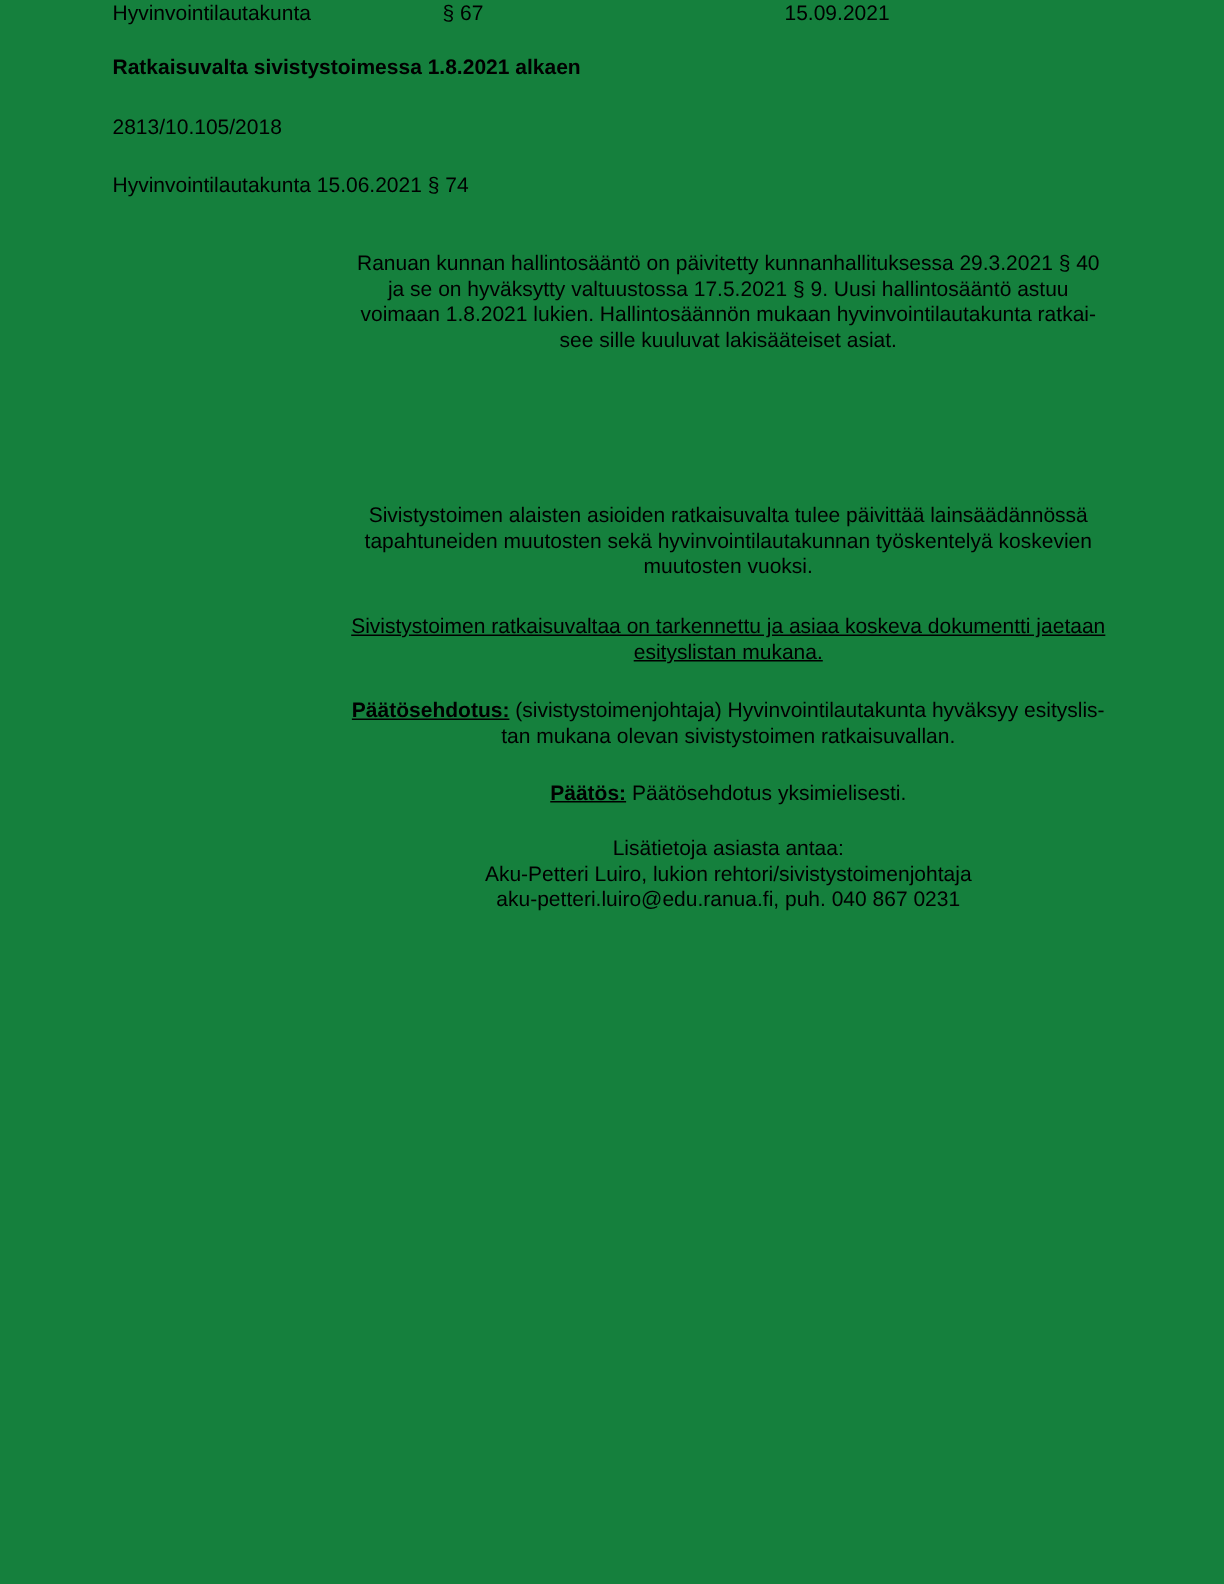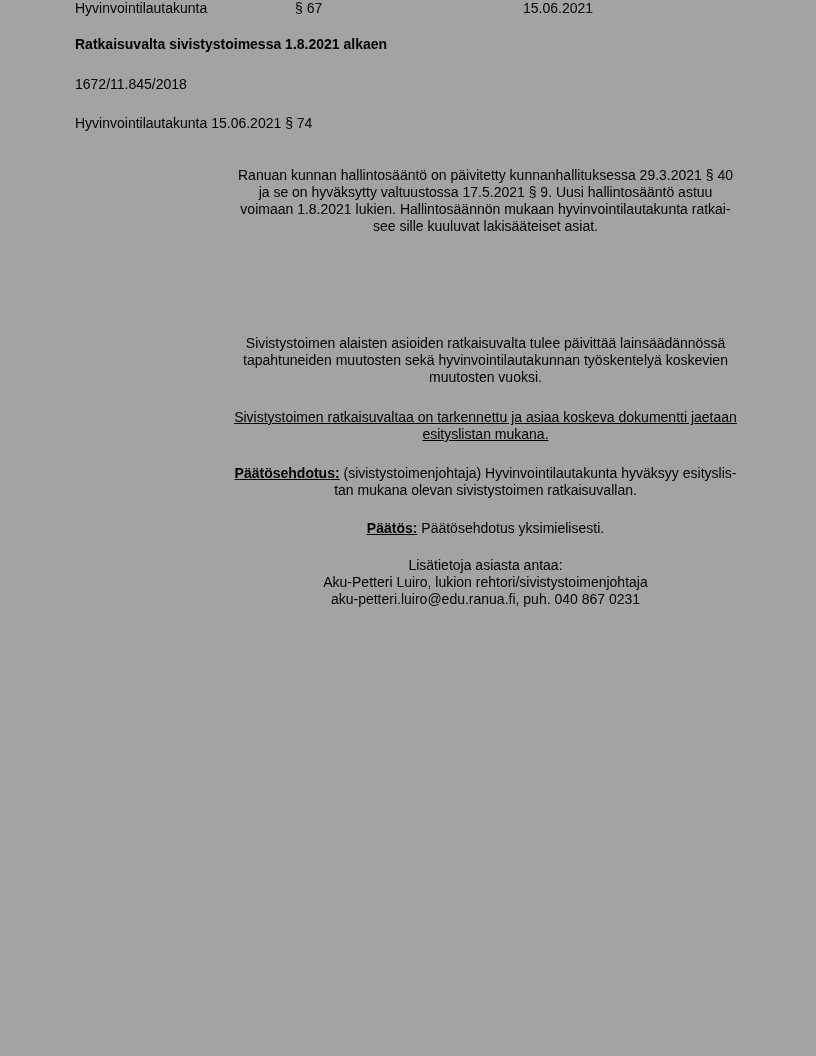--- a/index.html
+++ b/index.html
@@ -1,20 +1,20 @@
 <!DOCTYPE html>
 <html><head>
 <meta charset="utf-8">
 <style>
   html, body { margin: 0; padding: 0; background: #ffffff; }
   .page {
     position: relative;
     width: 816px;
     height: 1056px;
-    background: #a3a3a3;
+    background: #15803d;
     color: #000000;
     font-family: "Liberation Sans", sans-serif;
     font-size: 14px;
     line-height: 17px;
     overflow: hidden;
   }
   .abs { position: absolute; }
   .margin-col { left: 75px; }
   .body-col { left: 163px; width: 645px; }
   .para { white-space: pre-line; margin: 0; text-align: center; }
@@ -41,26 +41,26 @@
   .label-u { font-weight: 700; text-decoration: underline; }
 </style>
 </head>
 <body>
 
 <div class="page">
 
   <div class="abs pos-header">
     <span class="abs h-committee">Hyvinvointilautakunta</span>
     <span class="abs h-section">§ 67</span>
-    <span class="abs h-date">15.06.2021</span>
+    <span class="abs h-date">15.09.2021</span>
   </div>
 
   <h1 class="abs margin-col pos-title doc-title">Ratkaisuvalta sivistystoimessa 1.8.2021 alkaen</h1>
 
-  <div class="abs margin-col pos-diary">1672/11.845/2018</div>
+  <div class="abs margin-col pos-diary">2813/10.105/2018</div>
 
   <div class="abs margin-col pos-ref">Hyvinvointilautakunta 15.06.2021 § 74</div>
 
   <p class="abs body-col pos-p1 para">Ranuan kunnan hallintosääntö on päivitetty kunnanhallituksessa 29.3.2021 § 40
 ja se on hyväksytty valtuustossa 17.5.2021 § 9. Uusi hallintosääntö astuu
 voimaan 1.8.2021 lukien. Hallintosäännön mukaan hyvinvointilautakunta ratkai-
 see sille kuuluvat lakisääteiset asiat.</p>
 
 
   <p class="abs body-col pos-p3 para">Sivistystoimen alaisten asioiden ratkaisuvalta tulee päivittää lainsäädännössä

